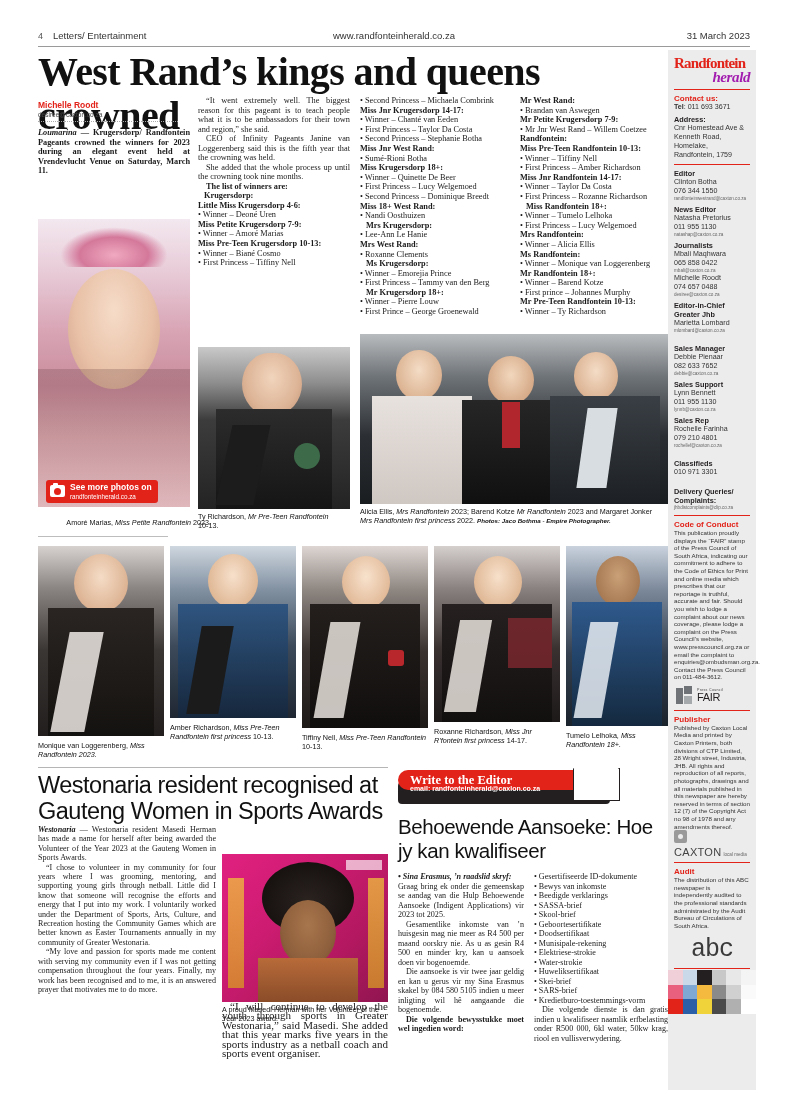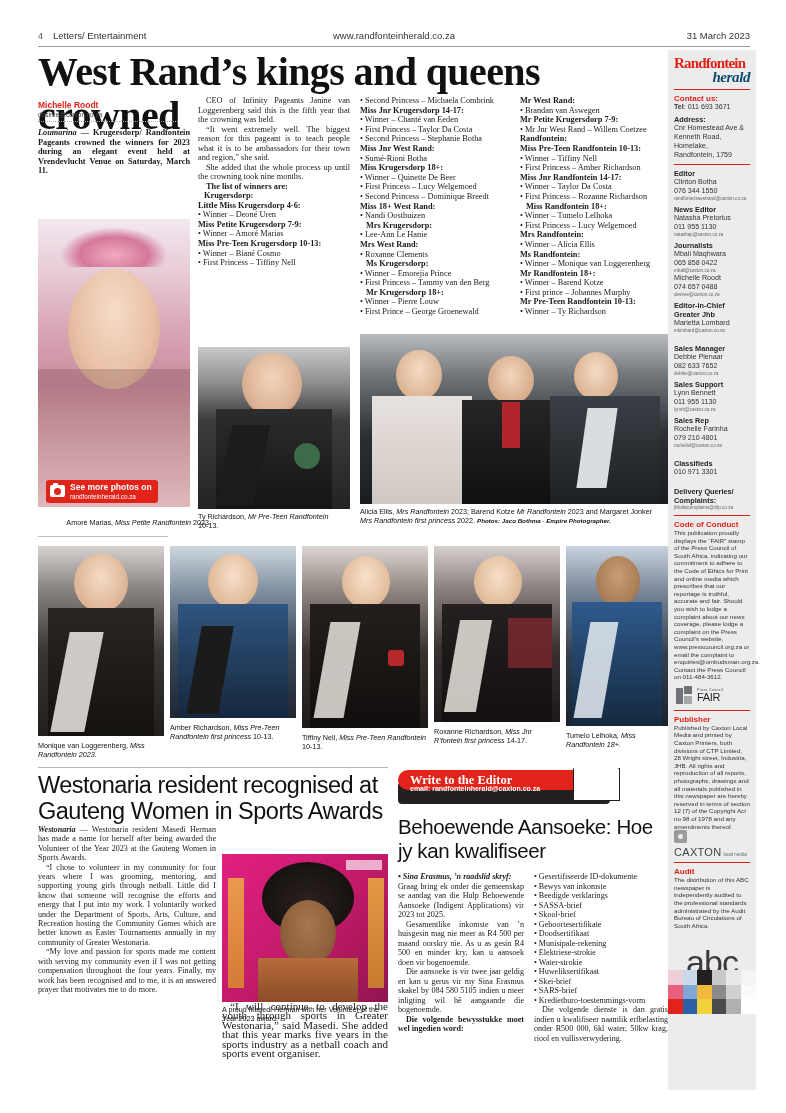--- a/index.html
+++ b/index.html
@@ -164,21 +164,21 @@
     font-family: "Liberation Sans", sans-serif;
   }
   .sb-inner { padding: 6px 6px 6px 6px; }
   .sb-logo { margin-bottom: 4px; }
   .sb-logo .l1 {
     font-family:"Liberation Serif", serif; font-weight:700; font-size:15px;
     color:#e2231a; letter-spacing:-0.8px; line-height: 15px;
   }
   .sb-logo .l2 {
     font-family:"Liberation Serif", serif; font-style:italic; font-weight:700;
-    font-size:15px; color:#0c4a6e; letter-spacing:-0.4px; text-align:right;
+    font-size:15px; color:#a21caf; letter-spacing:-0.4px; text-align:right;
     line-height:15px; margin-top:-1px;
   }
   .sb-rule { border-top: 1.4px solid #e2231a; margin: 4px 0 4px 0; }
   .sb-h { font-weight: bold; font-size: 7.3px; color:#231f20; margin-top:3px; }
   .sb-h.red { color: #e2231a; font-size: 8px; }
   .sb-t { font-size: 7.1px; color:#333; line-height: 9px; }
   .sb-e { font-size: 4.6px; color:#666; line-height: 6px; word-break: break-all; }
   .sb-b { font-size: 6.2px; color:#333; line-height: 7.6px; }
   .sb-gap { height: 7px; }
 
@@ -191,22 +191,22 @@
   .caxton { display:flex; align-items:baseline; margin:3px 0 3px 0; }
   .caxton .cx { font-size:11px; color:#444; letter-spacing:0.3px; }
   .caxton .lm { font-size:4.6px; color:#666; margin-left:2px; }
   .caxmark {
     width:13px;height:13px;border-radius:2px;background:#9a9a9a;
     position:relative; margin-bottom:2px;
   }
   .caxmark::after{content:"";position:absolute;left:4px;top:4px;width:5px;height:5px;border-radius:50%;background:#ececec;}
 
   .abclogo {
-    font-family:Liberation Sans, sans-serif; font-size:34px; color:#3b3b3b;
-    text-align:center; line-height:26px; margin-top:20px; letter-spacing:-1px;
+    font-family:Liberation Mono, monospace; font-size:25px; color:#3b3b3b;
+    text-align:center; line-height:26px; margin-top:8px; letter-spacing:-1px;
   }
   .sb-redline { border-top:1.6px solid #e2231a; margin-top:5px; }
 
   
   .colorbars { position:absolute; left:668px; top:970px; width:88px; height:120px; }
   .cb-row { display:flex; }
   .cb { width:14.6px; height:14.6px; }
 
   
   .b1col { position:absolute; left:38px; top:825px; width:178px; font-size:8.1px; line-height:9.4px; text-align:justify; }
@@ -267,22 +267,22 @@
       <div class="b2">randfonteinherald.co.za</div>
     </div>
   </div>
   <div class="cap" style="left:46px; top:519px; width:165px;text-align:right;">
     <span>Amoré Marias, </span><i>Miss Petite Randfontein</i><span> 2023.</span>
   </div>
   <div class="hrule" style="left:38px; top:536px; width:130px;"></div>
 
   <div class="col c2">
     <div id="c2-body">
+        <p>“It went extremely well. The biggest reason for this pageant is to teach people what it is to be ambassadors for their town and region,” she said.</p>
         <p>CEO of Infinity Pageants Janine van Loggerenberg said this is the fifth year that the crowning was held.</p>
-        <p>“It went extremely well. The biggest reason for this pageant is to teach people what it is to be ambassadors for their town and region,” she said.</p>
         <p>She added that the whole process up until the crowning took nine months.</p>
         <p style="font-weight: 700; text-indent: 8px;">The list of winners are:</p>
       </div>
     <div class="wl" id="c2-winners">
         <div class="hdr ind">Krugersdorp:</div>
         <div class="hdr">Little Miss Krugersdorp 4-6:</div>
         <div class="it">• Winner – Deoné Uren</div>
         <div class="hdr">Miss Petite Krugersdorp 7-9:</div>
         <div class="it">• Winner – Amoré Marias</div>
         <div class="hdr">Miss Pre-Teen Krugersdorp 10-13:</div>

